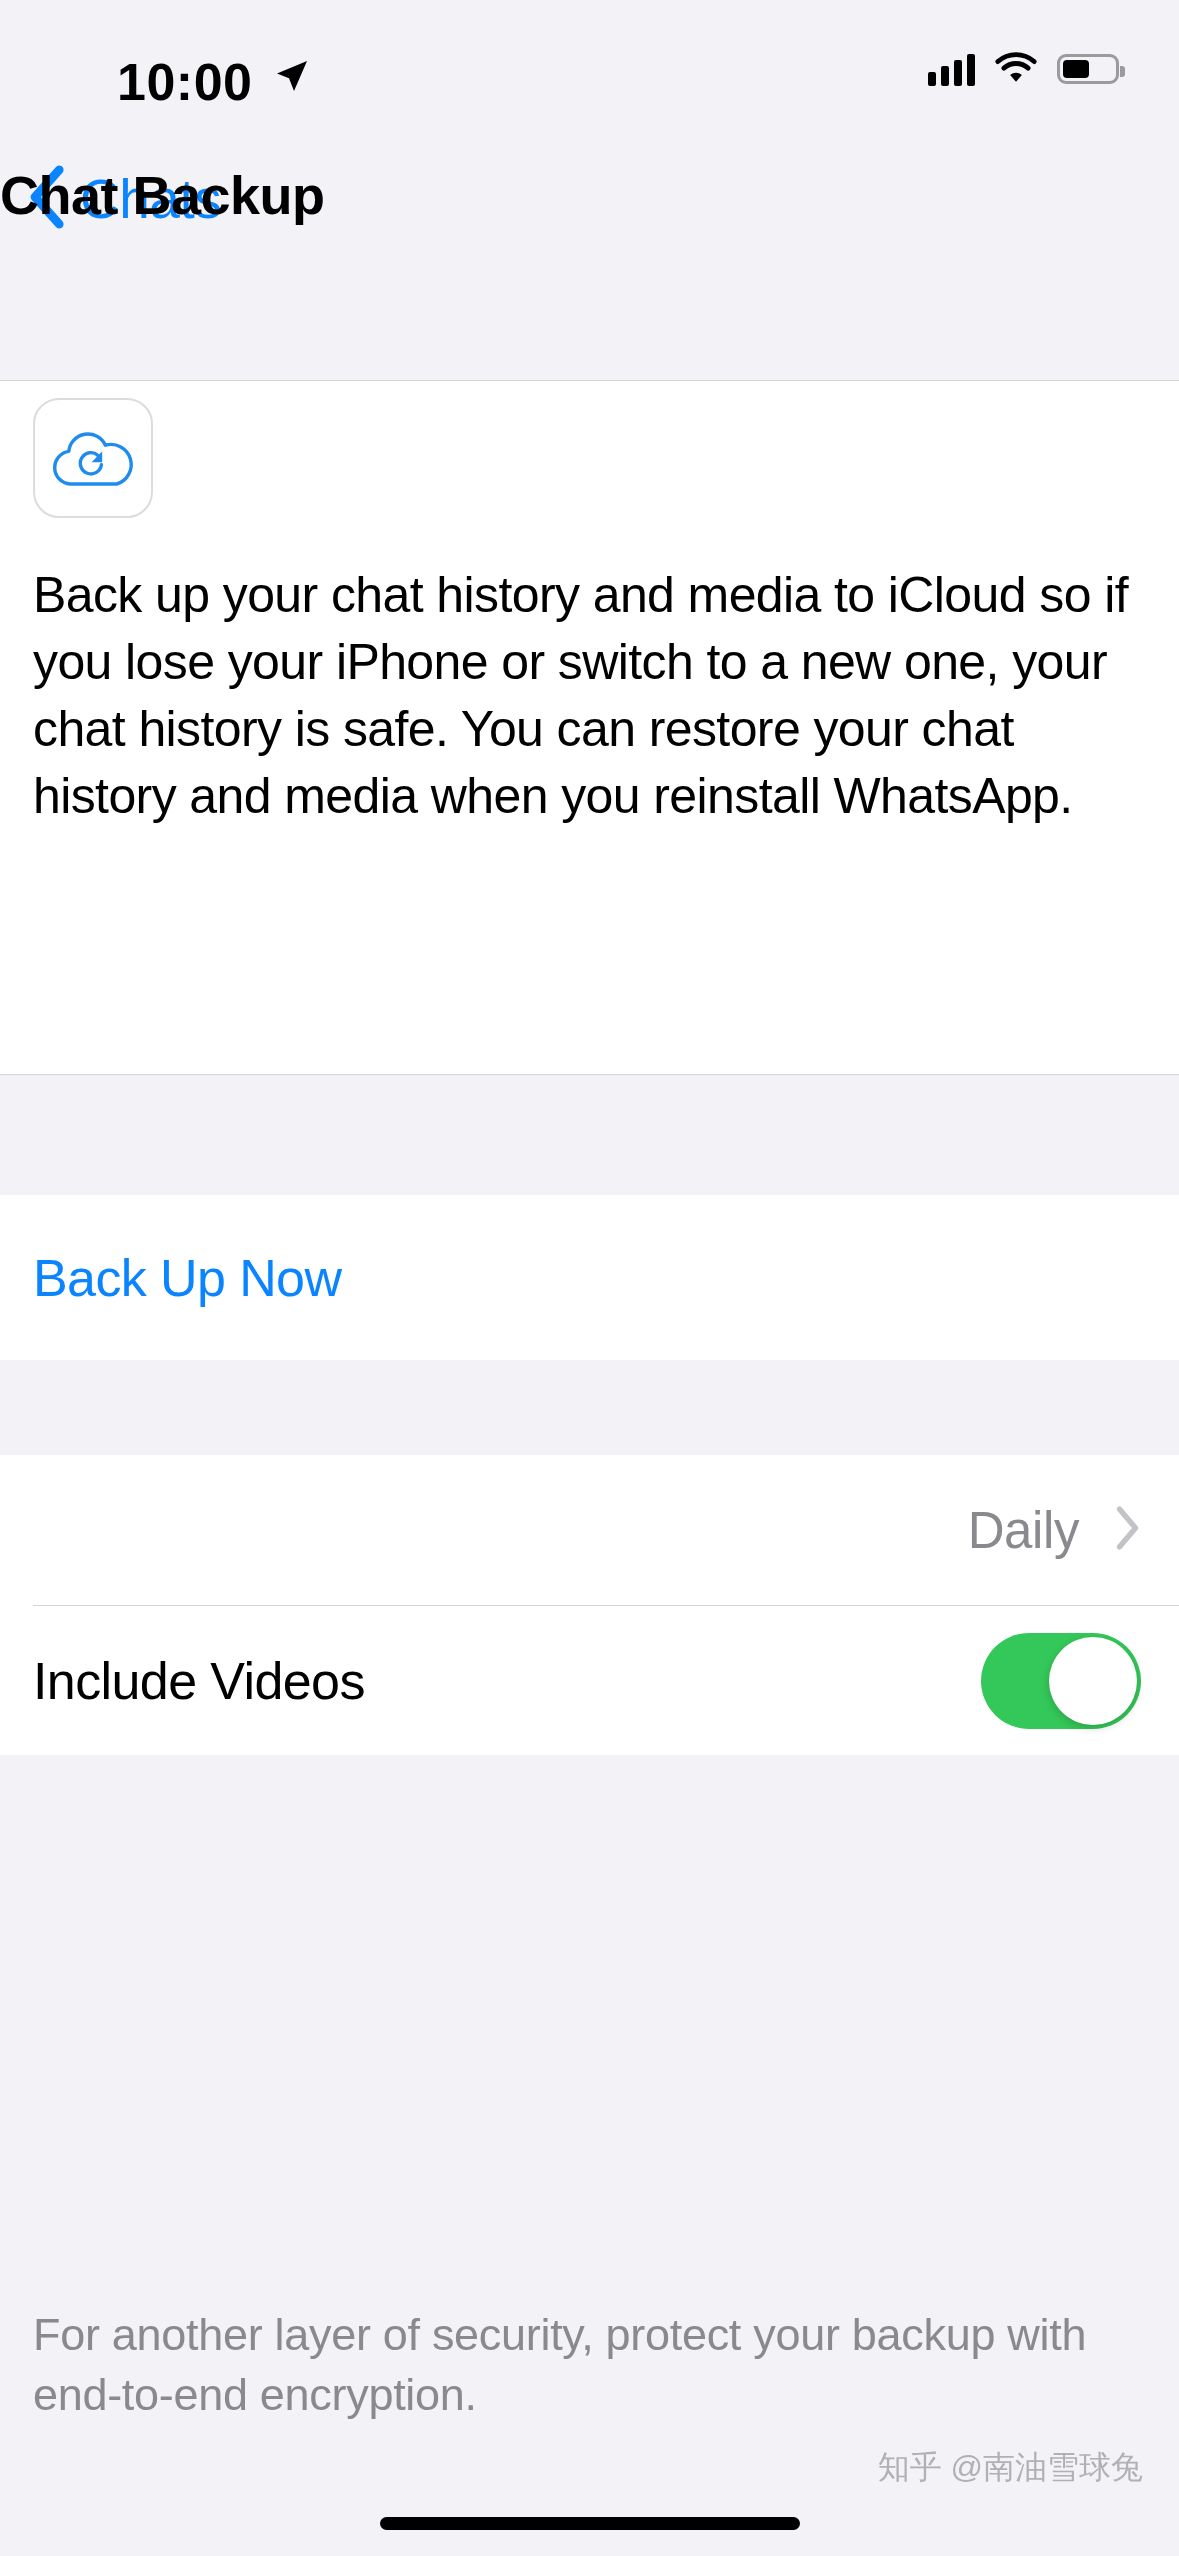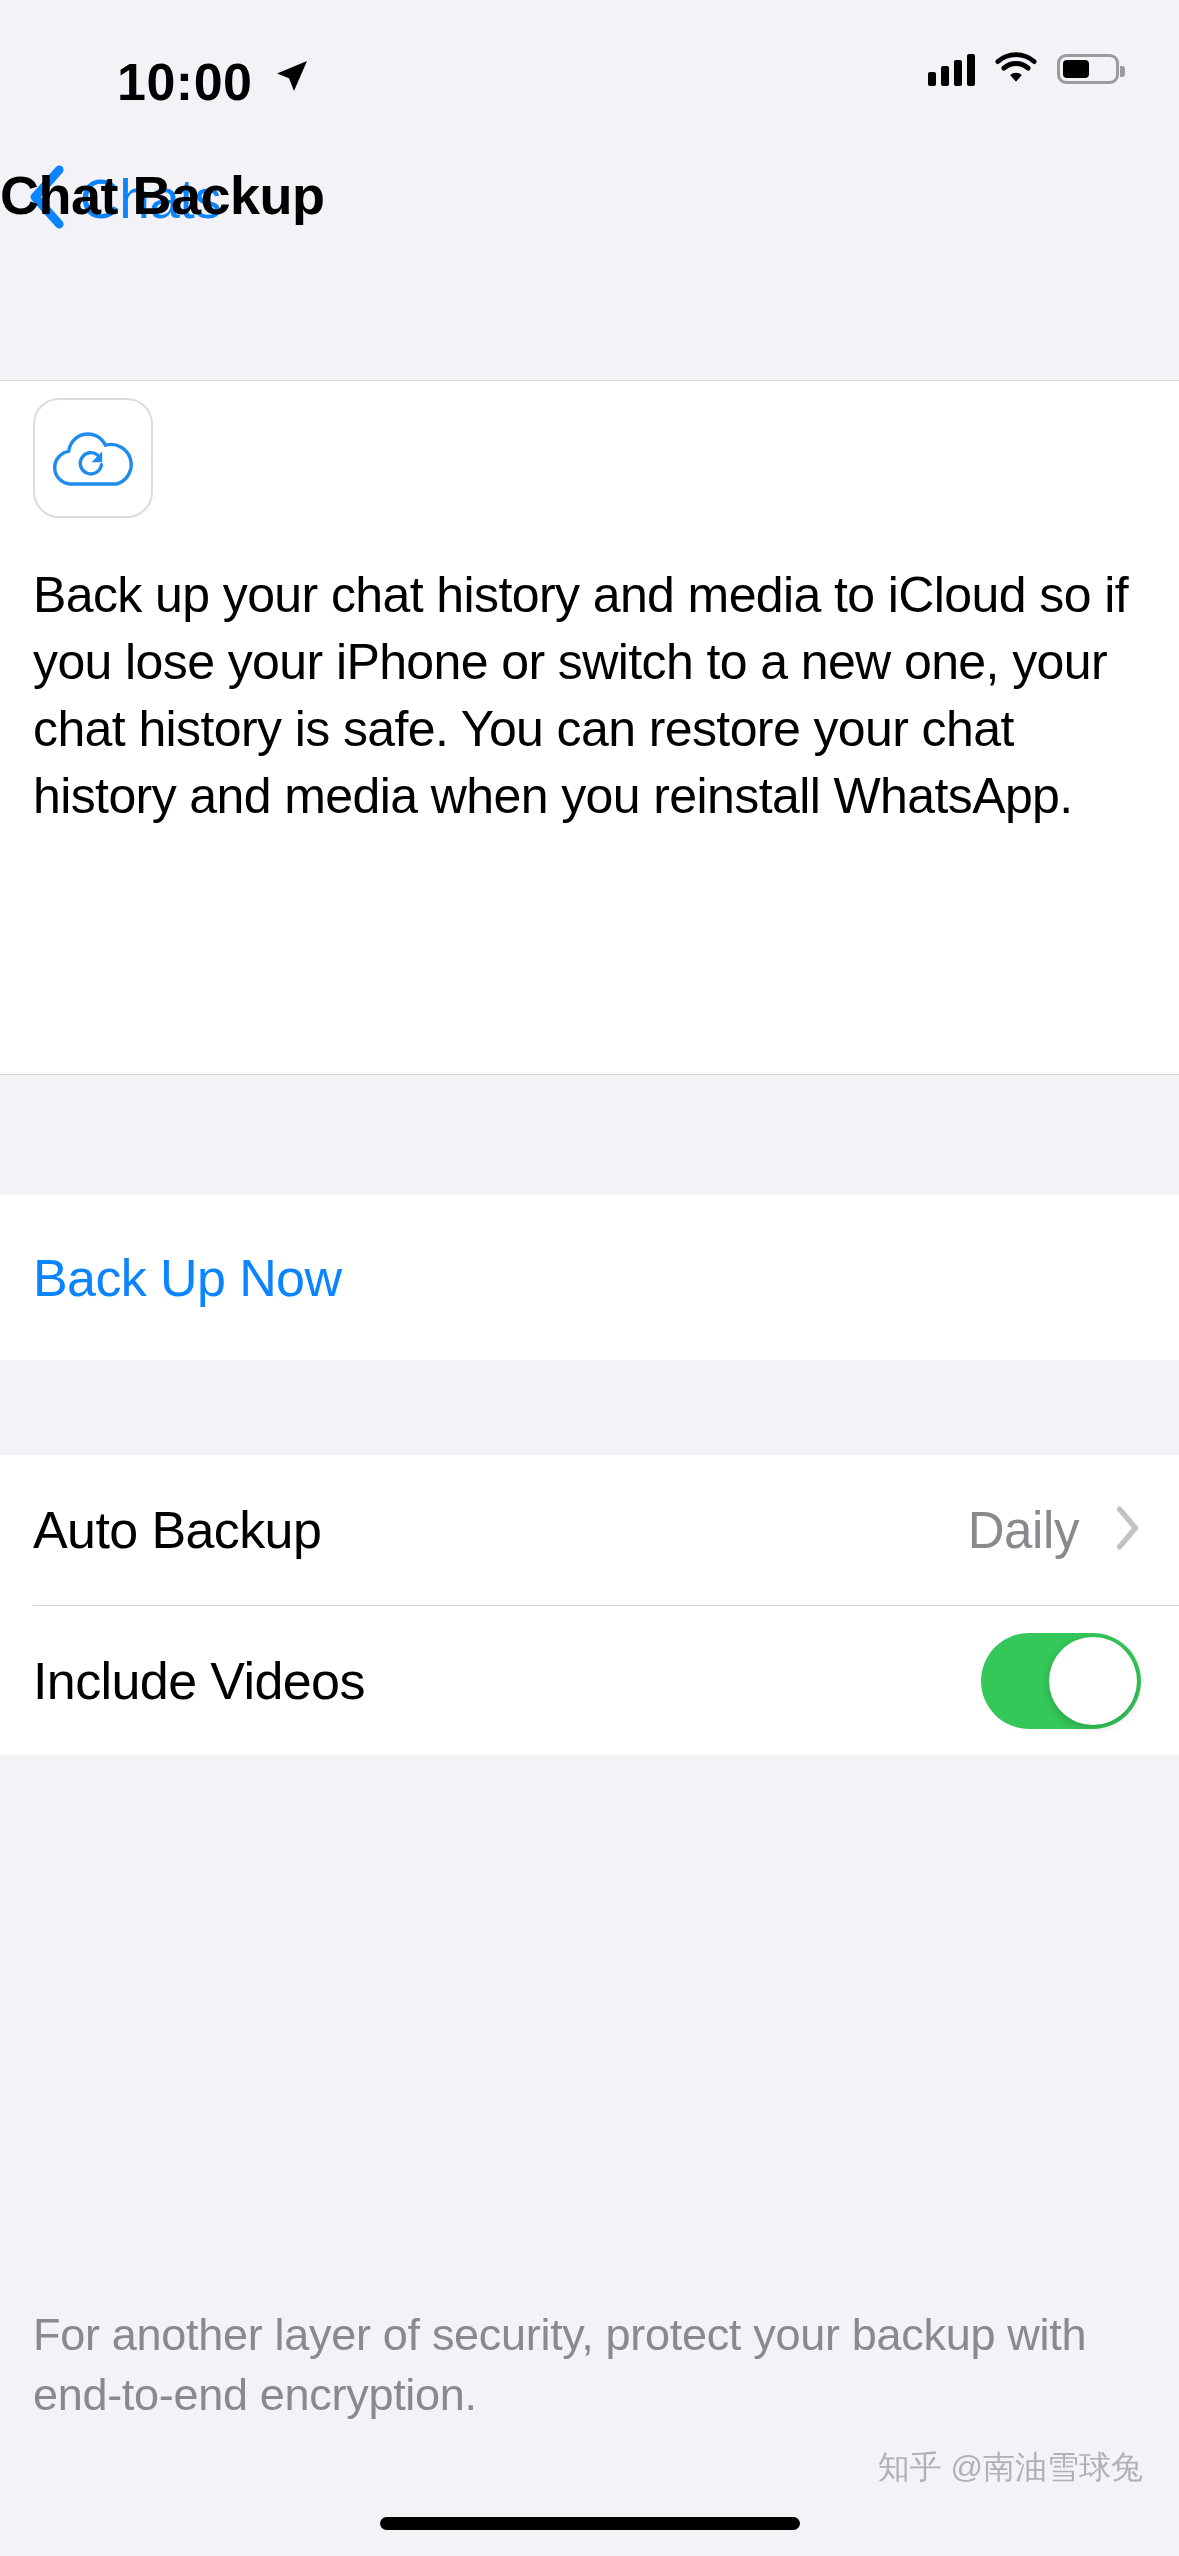--- a/index.html
+++ b/index.html
@@ -196,21 +196,20 @@
     <div class="row" style="top:0;height:165px;">
       <span class="link-label">Back Up Now</span>
     </div>
   </div>
 
   <div class="gap" style="top:1360px;height:95px;"></div>
 
   <div class="white hair-both" style="top:1455px;height:300px;">
 
     <div class="row" style="top:0;height:150px;">
-      <span class="row-label">Auto Backup</span>
       <span class="row-value">Daily</span>
       <span class="row-chev">
         <svg width="26" height="46" viewBox="0 0 12 22">
           <path d="M2 2 L9.6 11 L2 20" stroke="#c3c3c7" stroke-width="2.6" fill="none" stroke-linecap="round" stroke-linejoin="round"></path>
         </svg>
       </span>
     </div>
 
     <div style="position:absolute;top:150px;left:33px;right:0;height:1px;background:#d4d4d8;"></div>
 

